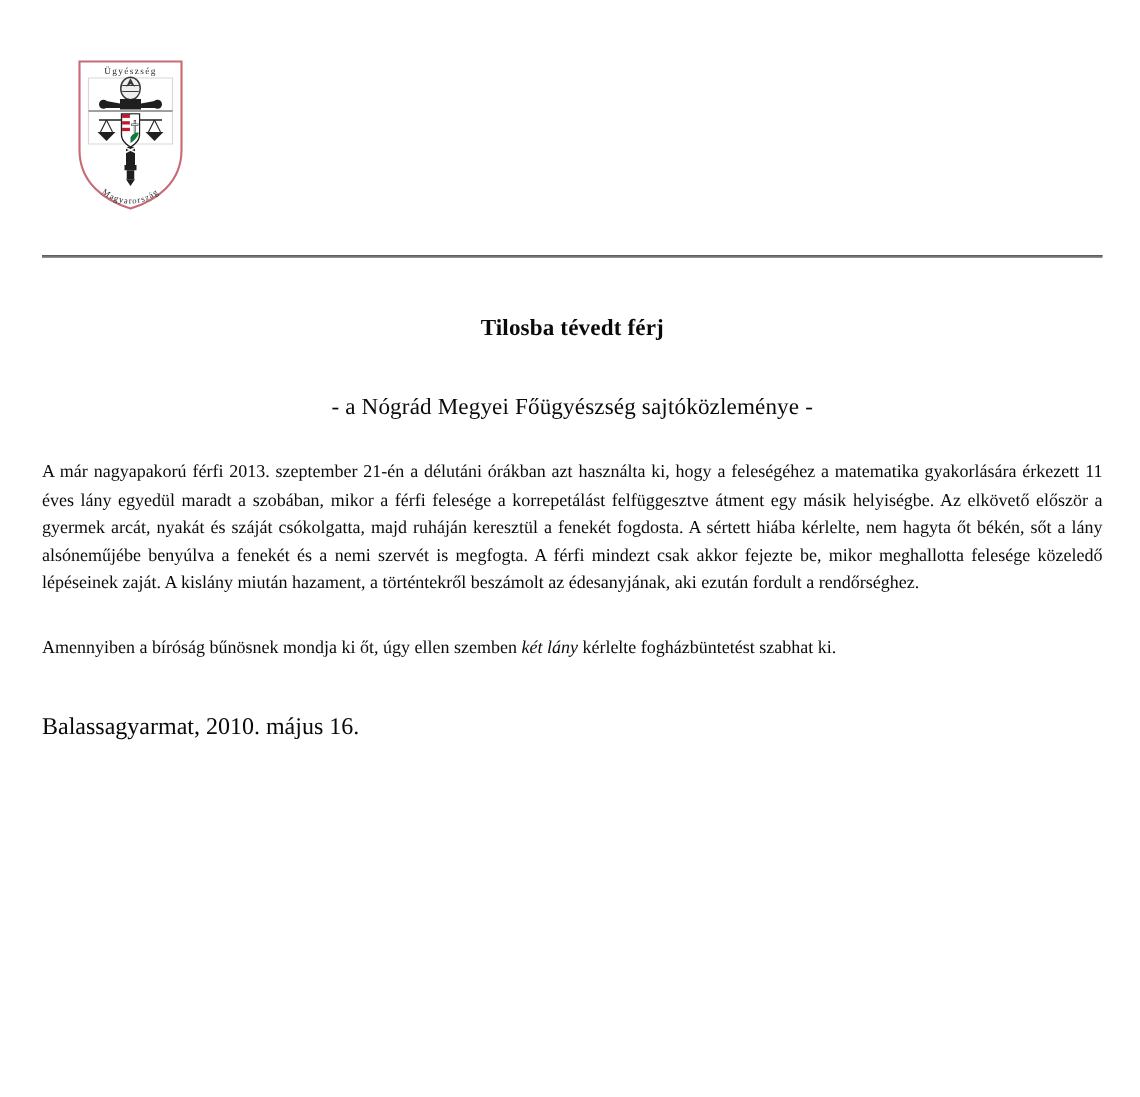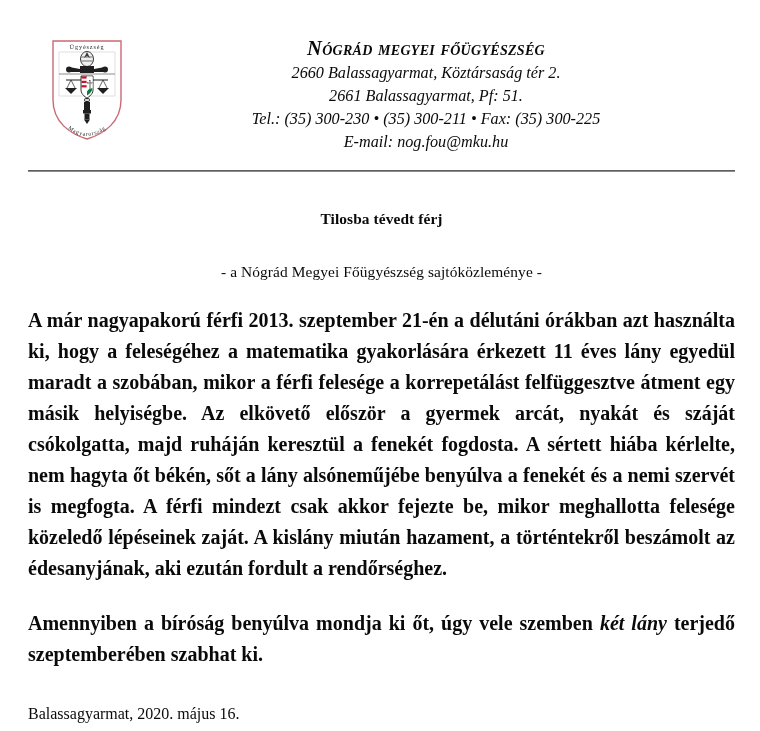--- a/index.html
+++ b/index.html
@@ -109,26 +109,25 @@
   .lead {
     font-weight: bold;
     font-size: 16px;
     text-align: justify;
     text-justify: inter-word;
     line-height: 1.52;
     margin: 46px 0 0 0;
   }
 
   .para {
-    font-size: 20px;
+    font-size: 12px;
     text-align: justify;
     text-justify: inter-word;
     line-height: 1.55;
     margin: 24px 0 0 0;
-    font-weight: bold;
   }
 
   .para-plain {
     font-size: 16px;
     text-align: left;
     line-height: 1.55;
     margin: 24px 0 0 0;
   }
 
   .signature-line {
@@ -193,41 +192,34 @@
         <rect x="34.5" y="75.5" width="5" height="6" fill="#1f1f1f"></rect>
         <path d="M34 81.5 H40 L37 86 Z" fill="#1f1f1f"></path>
 
         <path id="arcpath" d="M14 86 A26 22 0 0 0 60 86" fill="none" stroke="none"></path>
         <text font-family="'Liberation Serif', serif" font-size="5.8" fill="#2b2b2b" letter-spacing="0.7">
           <textPath href="#arcpath" startOffset="50%" text-anchor="middle">Magyarország</textPath>
         </text>
       </svg>
     </div>
 
-    <div class="header-text">
-      <div class="org-name">Nógrád Megyei Főügyészség</div>
-      <div class="addr-line">2660 Balassagyarmat, Köztársaság tér 2.</div>
-      <div class="addr-line">2661 Balassagyarmat, Pf: 51.</div>
-      <div class="addr-line">Tel.: (35) 300-230 • (35) 300-211 • Fax: (35) 300-225</div>
-      <div class="addr-line">E-mail: nog.fou@mku.hu</div>
-    </div>
 
   </div>
 
   <div class="hr-rule"></div>
 
   <div class="content">
 
     <h1 class="doc-title">Tilosba tévedt férj</h1>
 
     <h2 class="doc-subtitle">- a Nógrád Megyei Főügyészség sajtóközleménye -</h2>
 
 
     <p class="para">A már nagyapakorú férfi 2013. szeptember 21-én a délutáni órákban azt használta ki, hogy a feleségéhez a matematika gyakorlására érkezett 11 éves lány egyedül maradt a szobában, mikor a férfi felesége a korrepetálást felfüggesztve átment egy másik helyiségbe. Az elkövető először a gyermek arcát, nyakát és száját csókolgatta, majd ruháján keresztül a fenekét fogdosta. A sértett hiába kérlelte, nem hagyta őt békén, sőt a lány alsóneműjébe benyúlva a fenekét és a nemi szervét is megfogta. A férfi mindezt csak akkor fejezte be, mikor meghallotta felesége közeledő lépéseinek zaját. A kislány miután hazament, a történtekről beszámolt az édesanyjának, aki ezután fordult a rendőrséghez.</p>
 
 
-    <p class="para"><span>Amennyiben a bíróság benyúlva mondja ki őt, úgy vele szemben </span><em class="it">két lány</em><span> terjedő szeptemberében szabhat ki.</span></p>
-
-    <p class="signature-line">Balassagyarmat, 2020. május 16.</p>
+    <p class="para"><span>Amennyiben a bíróság bűnösnek mondja ki őt, úgy ellen szemben </span><em class="it">két lány</em><span> kérlelte fogházbüntetést szabhat ki.</span></p>
+
+    <p class="signature-line">Balassagyarmat, 2010. május 16.</p>
 
   </div>
 
 </div>
 
 </body></html>

